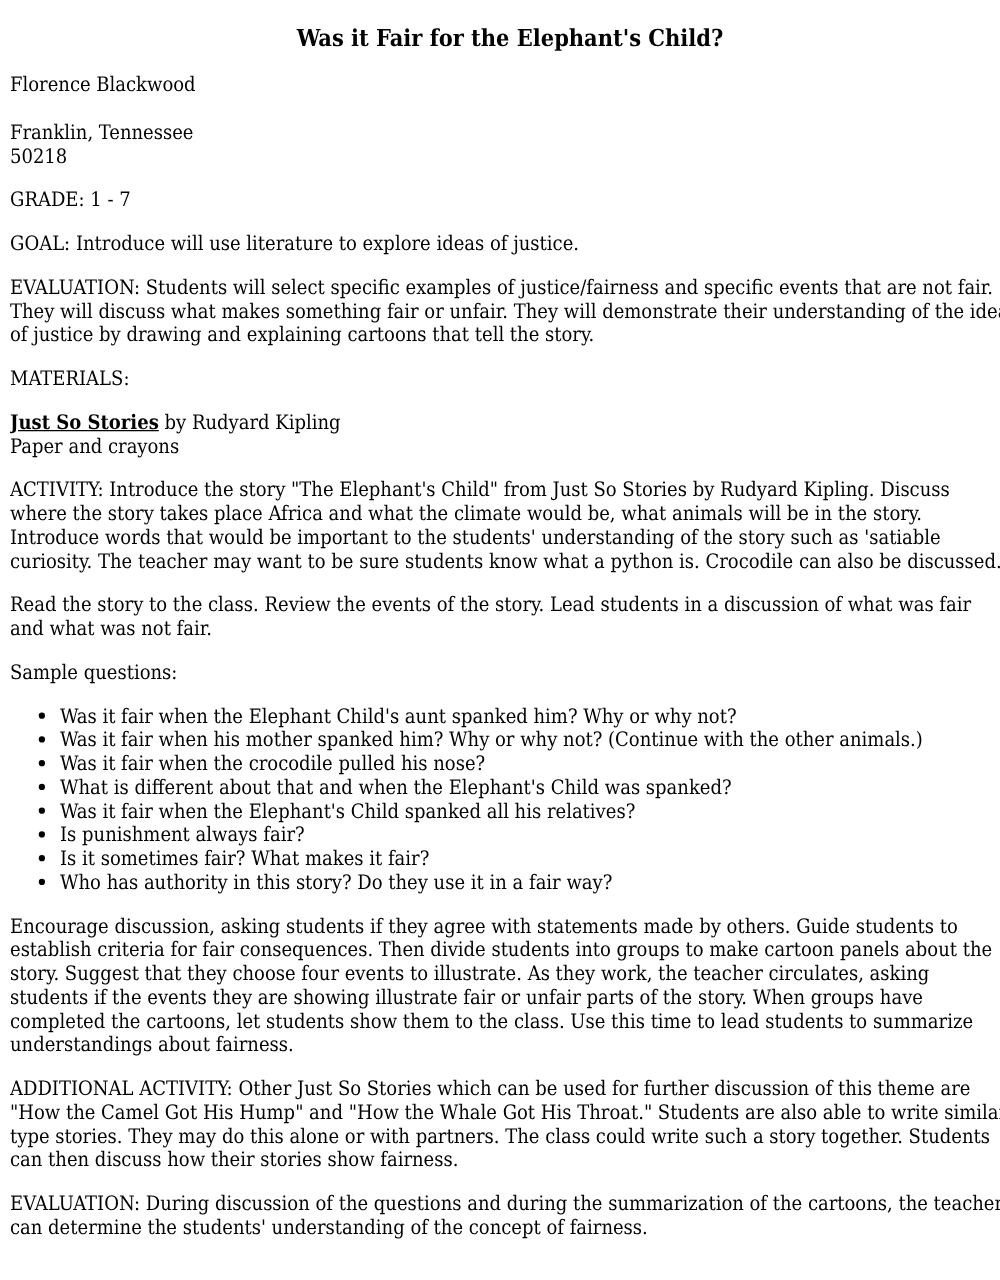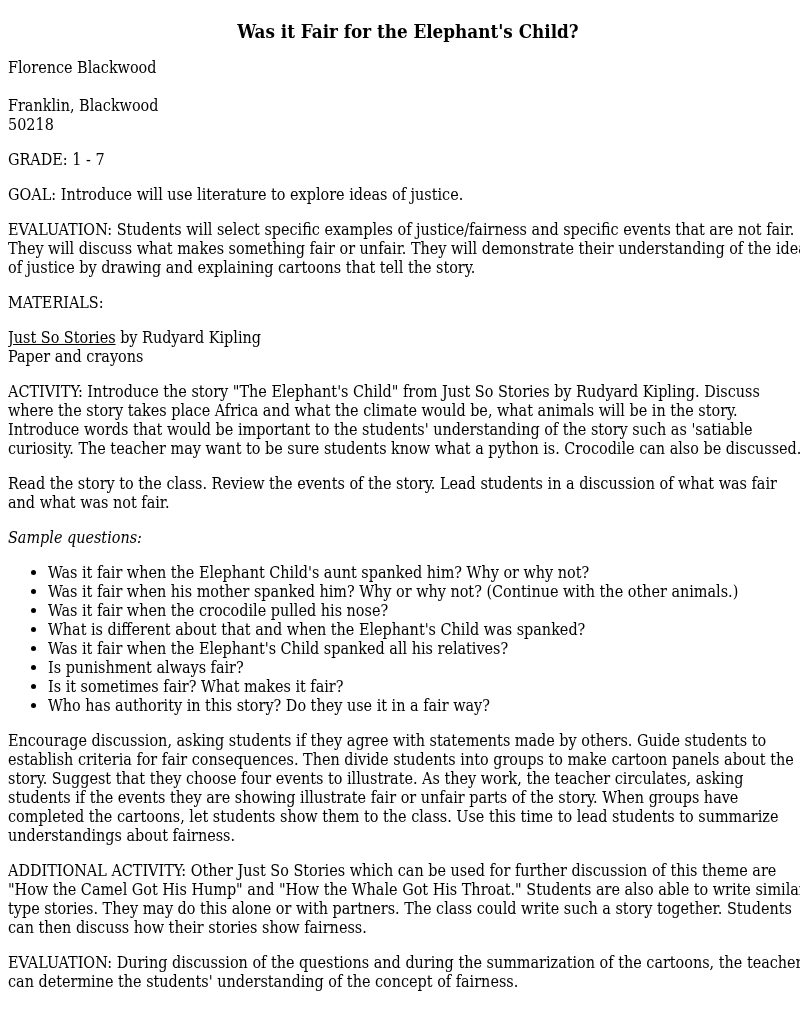--- a/index.html
+++ b/index.html
@@ -23,33 +23,33 @@
     margin: 12px 0 15px 0;
   }
   p { margin: 16px 0; }
   ul.question-list {
     margin: 16px 0;
     padding-left: 40px;
     list-style-type: disc;
   }
   ul.question-list li { line-height: 19px; }
   b.section-label { font-weight: normal; }
-  .italic { font-style: italic; }
-  .underline { text-decoration: underline; }
+  .italic { }
+  .underline { text-decoration: underline; font-weight: bold; }
 </style>
 </head>
 <body>
 
 <div>
 
   <h3 class="page-title">Was it Fair for the Elephant's Child?</h3>
 
   <p><span>Florence Blackwood</span><br>
      <br>
-     <span>Franklin, Blackwood</span><br>
+     <span>Franklin, Tennessee</span><br>
      <span>50218</span></p>
 
   <p><b class="section-label">GRADE:</b> <span>1 - 7</span></p>
 
   <p><b class="section-label">GOAL:</b> <span>Introduce will use literature to explore ideas of justice.</span></p>
 
   <p><b class="section-label">EVALUATION:</b> <span>Students will select specific examples of justice/fairness and specific events that are not fair. They will discuss what makes something fair or unfair. They will demonstrate their understanding of the idea of justice by drawing and explaining cartoons that tell the story.</span></p>
 
   <p><b class="section-label">MATERIALS:</b></p>
 

